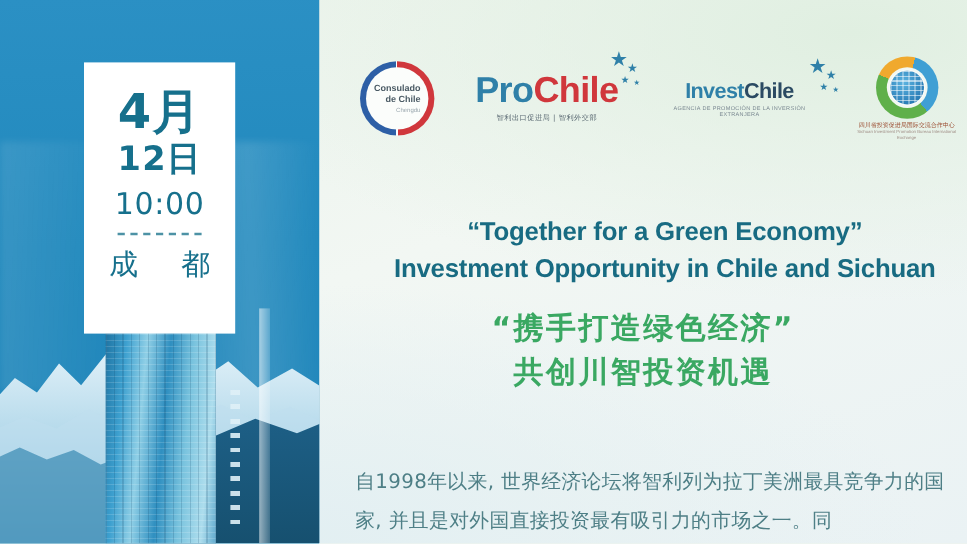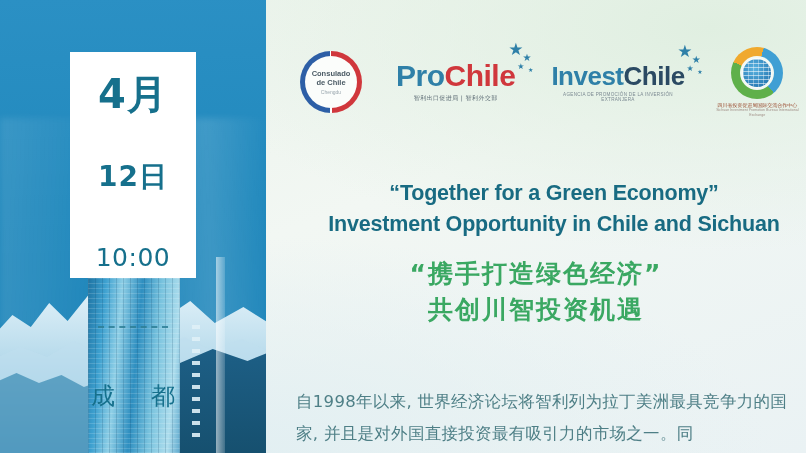--- a/index.html
+++ b/index.html
@@ -70,21 +70,21 @@
   .tower-seam{
     position:absolute;left:128px;bottom:0;width:9px;height:196px;
     background:linear-gradient(to right,rgba(255,255,255,.55),rgba(255,255,255,.18));
   }
 
   
   .date-card{
     position:absolute;left:70px;top:52px;width:126px;height:226px;
     background:#ffffff;
     display:flex;flex-direction:column;align-items:center;justify-content:flex-start;
-    padding-top:22px;box-sizing:border-box;gap:44px;
+    padding-top:22px;box-sizing:border-box;
   }
   .date-month,.date-day{
     color:#16708c;font-weight:700;line-height:1.02;letter-spacing:1px;
     font-family:"DejaVu Sans","Liberation Sans",sans-serif;
   }
   .date-month{font-size:40px;}
   .date-day{font-size:28px;margin-top:4px;}
   .date-time{
     color:#16708c;font-size:25px;margin-top:8px;letter-spacing:.5px;
     font-family:"DejaVu Sans","Liberation Sans",sans-serif;
@@ -114,21 +114,21 @@
         #d0373c 0deg 178deg,
         #ffffff 178deg 182deg,
         #2d5fa6 182deg 358deg,
         #ffffff 358deg 360deg);
     display:flex;align-items:center;justify-content:center;
   }
   .cons-ring:after{
     content:"";position:absolute;inset:5px;border-radius:50%;background:#fbfdfb;
   }
   .cons-txt{
-    position:relative;z-index:2;text-align:center;color:#4a5a64;
+    position:relative;z-index:2;text-align:right;color:#4a5a64;
     font-size:7.5px;line-height:1.25;font-weight:600;
   }
   .cons-sub{display:block;font-size:5px;color:#9aa7ae;font-weight:400;margin-top:1px;}
 
   
   .logo-prochile{margin-left:34px;position:relative;}
   .pc-word{font-size:30px;font-weight:700;letter-spacing:-.5px;line-height:1;}
   .pc-pro{color:#2f80a8;}
   .pc-chile{color:#d0373c;}
   .pc-sub{
@@ -139,21 +139,21 @@
   .stars span{
     position:absolute;color:#2f80a8;line-height:1;
   }
   .s1{font-size:17px;right:10px;top:0;color:#2b6f96;}
   .s2{font-size:10px;right:2px;top:12px;color:#4f9bc0;}
   .s3{font-size:8px;right:9px;top:22px;color:#2b6f96;}
   .s4{font-size:6px;right:0;top:26px;color:#6fb2d2;}
 
   
   .logo-invest{margin-left:36px;position:relative;}
-  .iv-word{font-size:26px;font-weight:700;letter-spacing:-.5px;line-height:1;}
+  .iv-word{font-size:18px;font-weight:700;letter-spacing:-.5px;line-height:1;}
   .iv-invest{color:#2f80a8;}
   .iv-chile{color:#2b4a63;}
   .iv-sub{font-size:4.6px;color:#7b8992;margin-top:3px;letter-spacing:.3px;text-align:center;}
 
   
   .logo-sichuan{margin-left:30px;}
   .sc-globe{
     position:relative;width:52px;height:52px;border-radius:50%;
     background:conic-gradient(from 200deg,#5fb04a 0deg 95deg,#f0a92e 95deg 175deg,#3f9fd4 175deg 300deg,#5fb04a 300deg 360deg);
     display:flex;align-items:center;justify-content:center;

